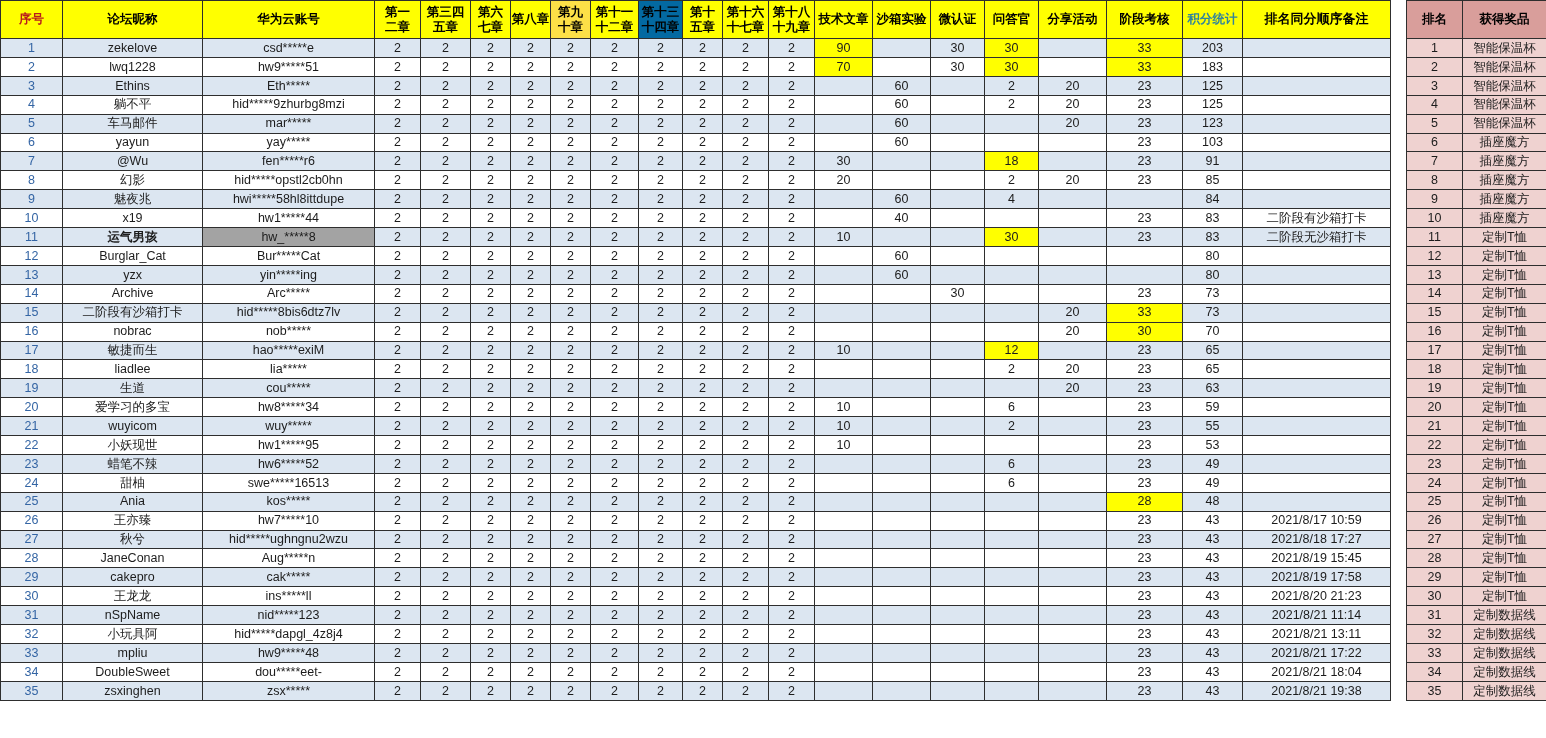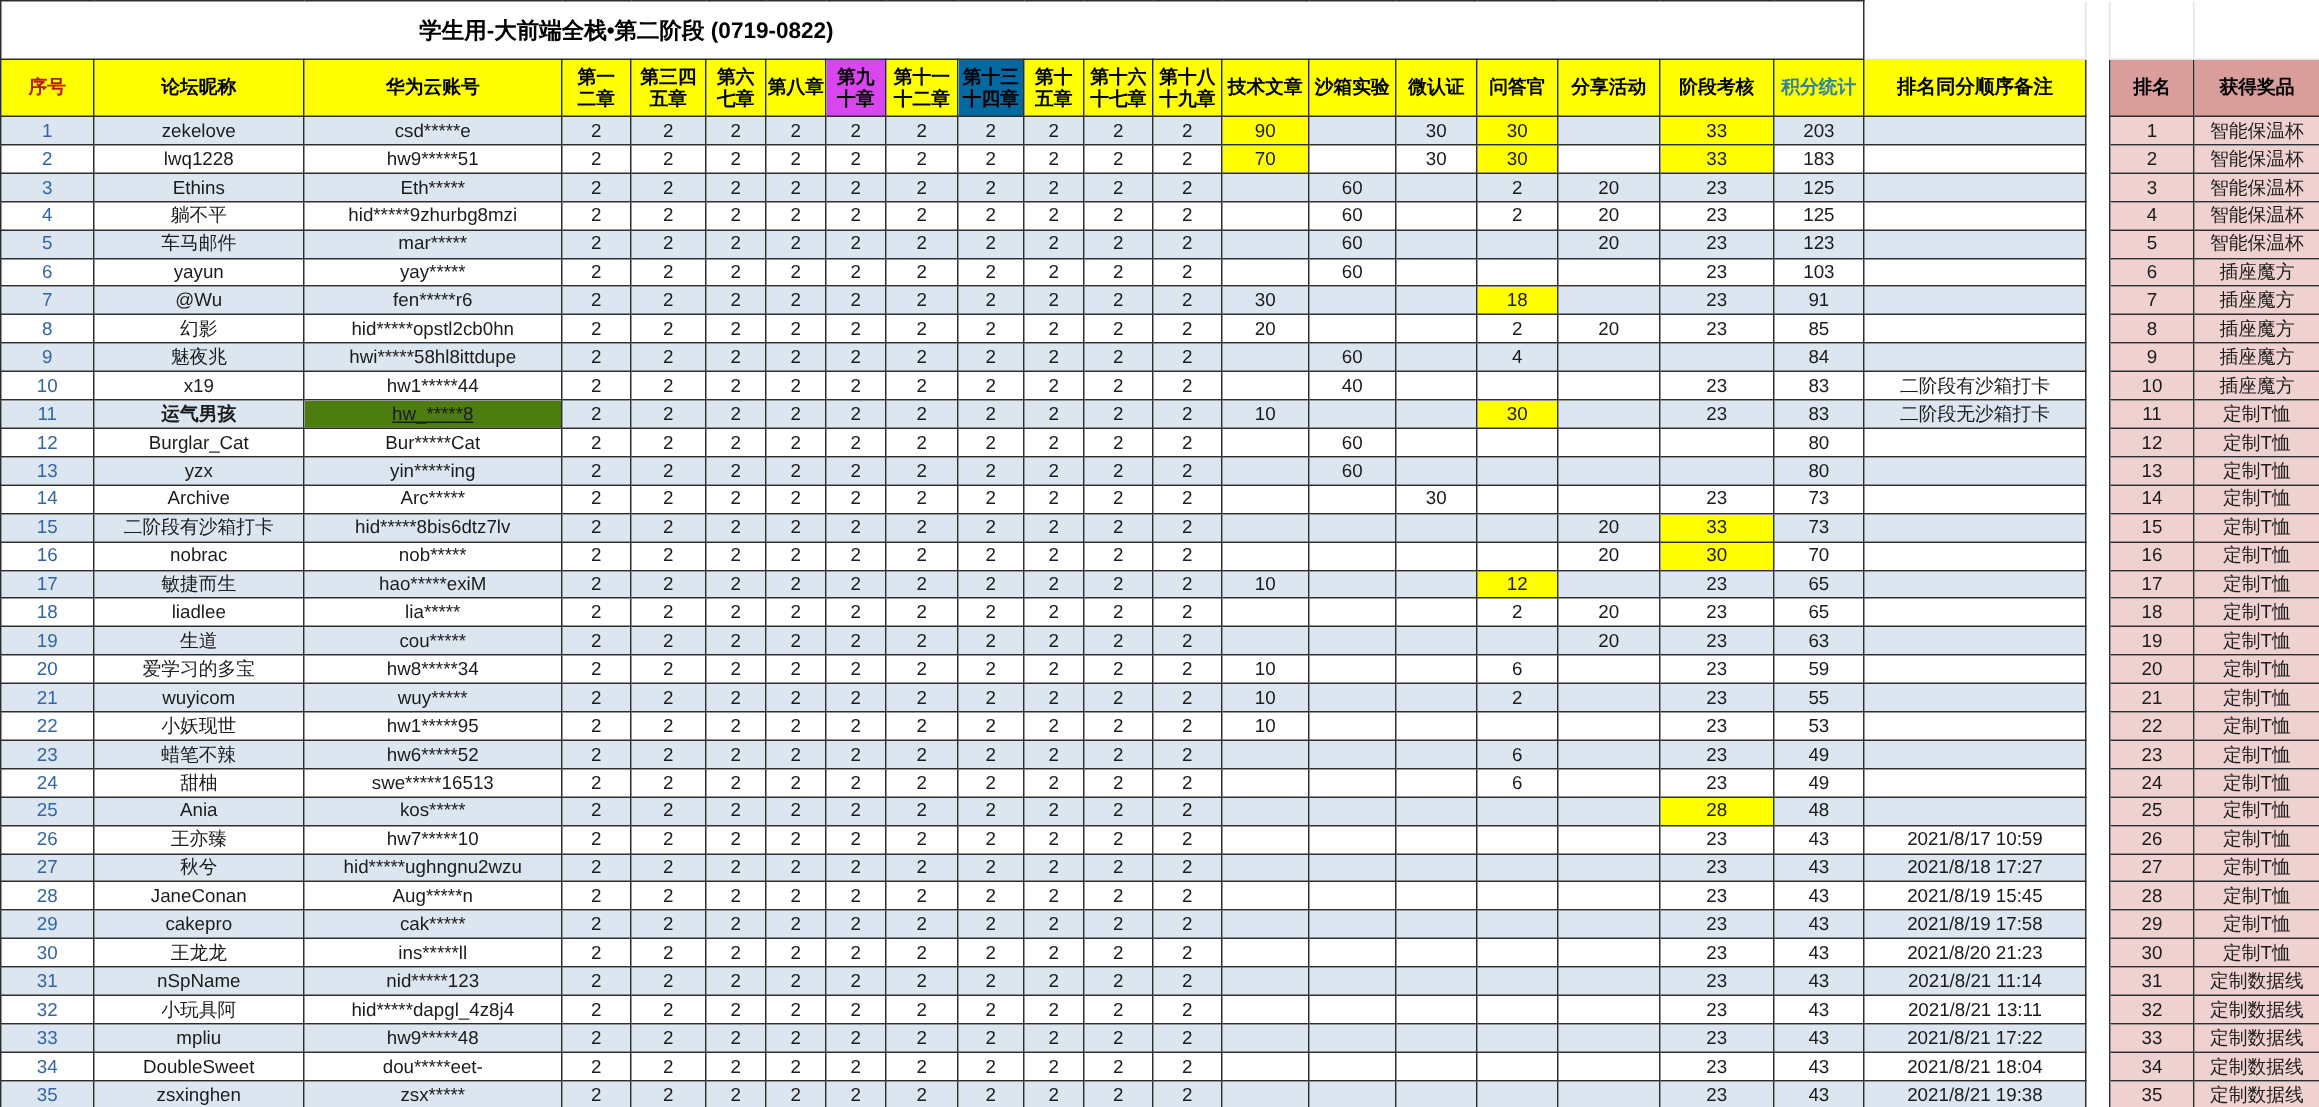--- a/index.html
+++ b/index.html
@@ -58,39 +58,32 @@
       <col style="width:54px">
         <col style="width:68px">
         <col style="width:76px">
       <col style="width:60px">
       <col style="width:148px">
         <col style="width:16px">
         <col style="width:56px">
         <col style="width:84px">
     </colgroup>
     <thead>
-      <tr>
-        <th id="title-cell" colspan="20">学生用-大前端全栈•第二阶段 (0719-0822)</th>
-        <th class="top-white first"></th>
-        <th class="top-gap"></th>
-        <th class="top-white"></th>
-        <th class="top-white"></th>
-      </tr>
       <tr class="cols" id="header-row">
           <th style="background: rgb(255, 255, 0); color: #b91c1c;">序号</th>
           <th style="background: rgb(255, 255, 0);">论坛昵称</th>
           <th style="background: rgb(255, 255, 0);">华为云账号</th>
           <th style="background: rgb(255, 255, 0);">第一
 二章</th>
           <th style="background: rgb(255, 255, 0);">第三四
 五章</th>
           <th style="background: rgb(255, 255, 0);">第六
 七章</th>
           <th style="background: rgb(255, 255, 0);">第八章</th>
-          <th style="background: #d946ef;">第九
+          <th style="background: #fde047;">第九
 十章</th>
           <th style="background: rgb(255, 255, 0);">第十一
 十二章</th>
           <th style="background: #0369a1;">第十三
 十四章</th>
           <th style="background: rgb(255, 255, 0);">第十
 五章</th>
           <th style="background: rgb(255, 255, 0);">第十六
 十七章</th>
           <th style="background: rgb(255, 255, 0);">第十八
@@ -365,21 +358,21 @@
           <td style="background: rgb(255, 255, 255);">23</td>
           <td style="background: rgb(255, 255, 255);">83</td>
           <td style="background: rgb(255, 255, 255);">二阶段有沙箱打卡</td>
           <td class="gap" style="background: rgb(255, 255, 255);"></td>
           <td style="background: rgb(239, 210, 208);">10</td>
           <td style="background: rgb(239, 210, 208);">插座魔方</td>
         </tr>
         <tr>
           <td style="color: rgb(52, 101, 164); background: rgb(220, 230, 241);">11</td>
           <td style="background: rgb(220, 230, 241); font-weight: bold;">运气男孩</td>
-          <td style="background: #4d7c0f; text-decoration: underline;">hw_*****8</td>
+          <td style="background: #a3a3a3;">hw_*****8</td>
           <td style="background: rgb(220, 230, 241);">2</td>
           <td style="background: rgb(220, 230, 241);">2</td>
           <td style="background: rgb(220, 230, 241);">2</td>
           <td style="background: rgb(220, 230, 241);">2</td>
           <td style="background: rgb(220, 230, 241);">2</td>
           <td style="background: rgb(220, 230, 241);">2</td>
           <td style="background: rgb(220, 230, 241);">2</td>
           <td style="background: rgb(220, 230, 241);">2</td>
           <td style="background: rgb(220, 230, 241);">2</td>
           <td style="background: rgb(220, 230, 241);">2</td>

